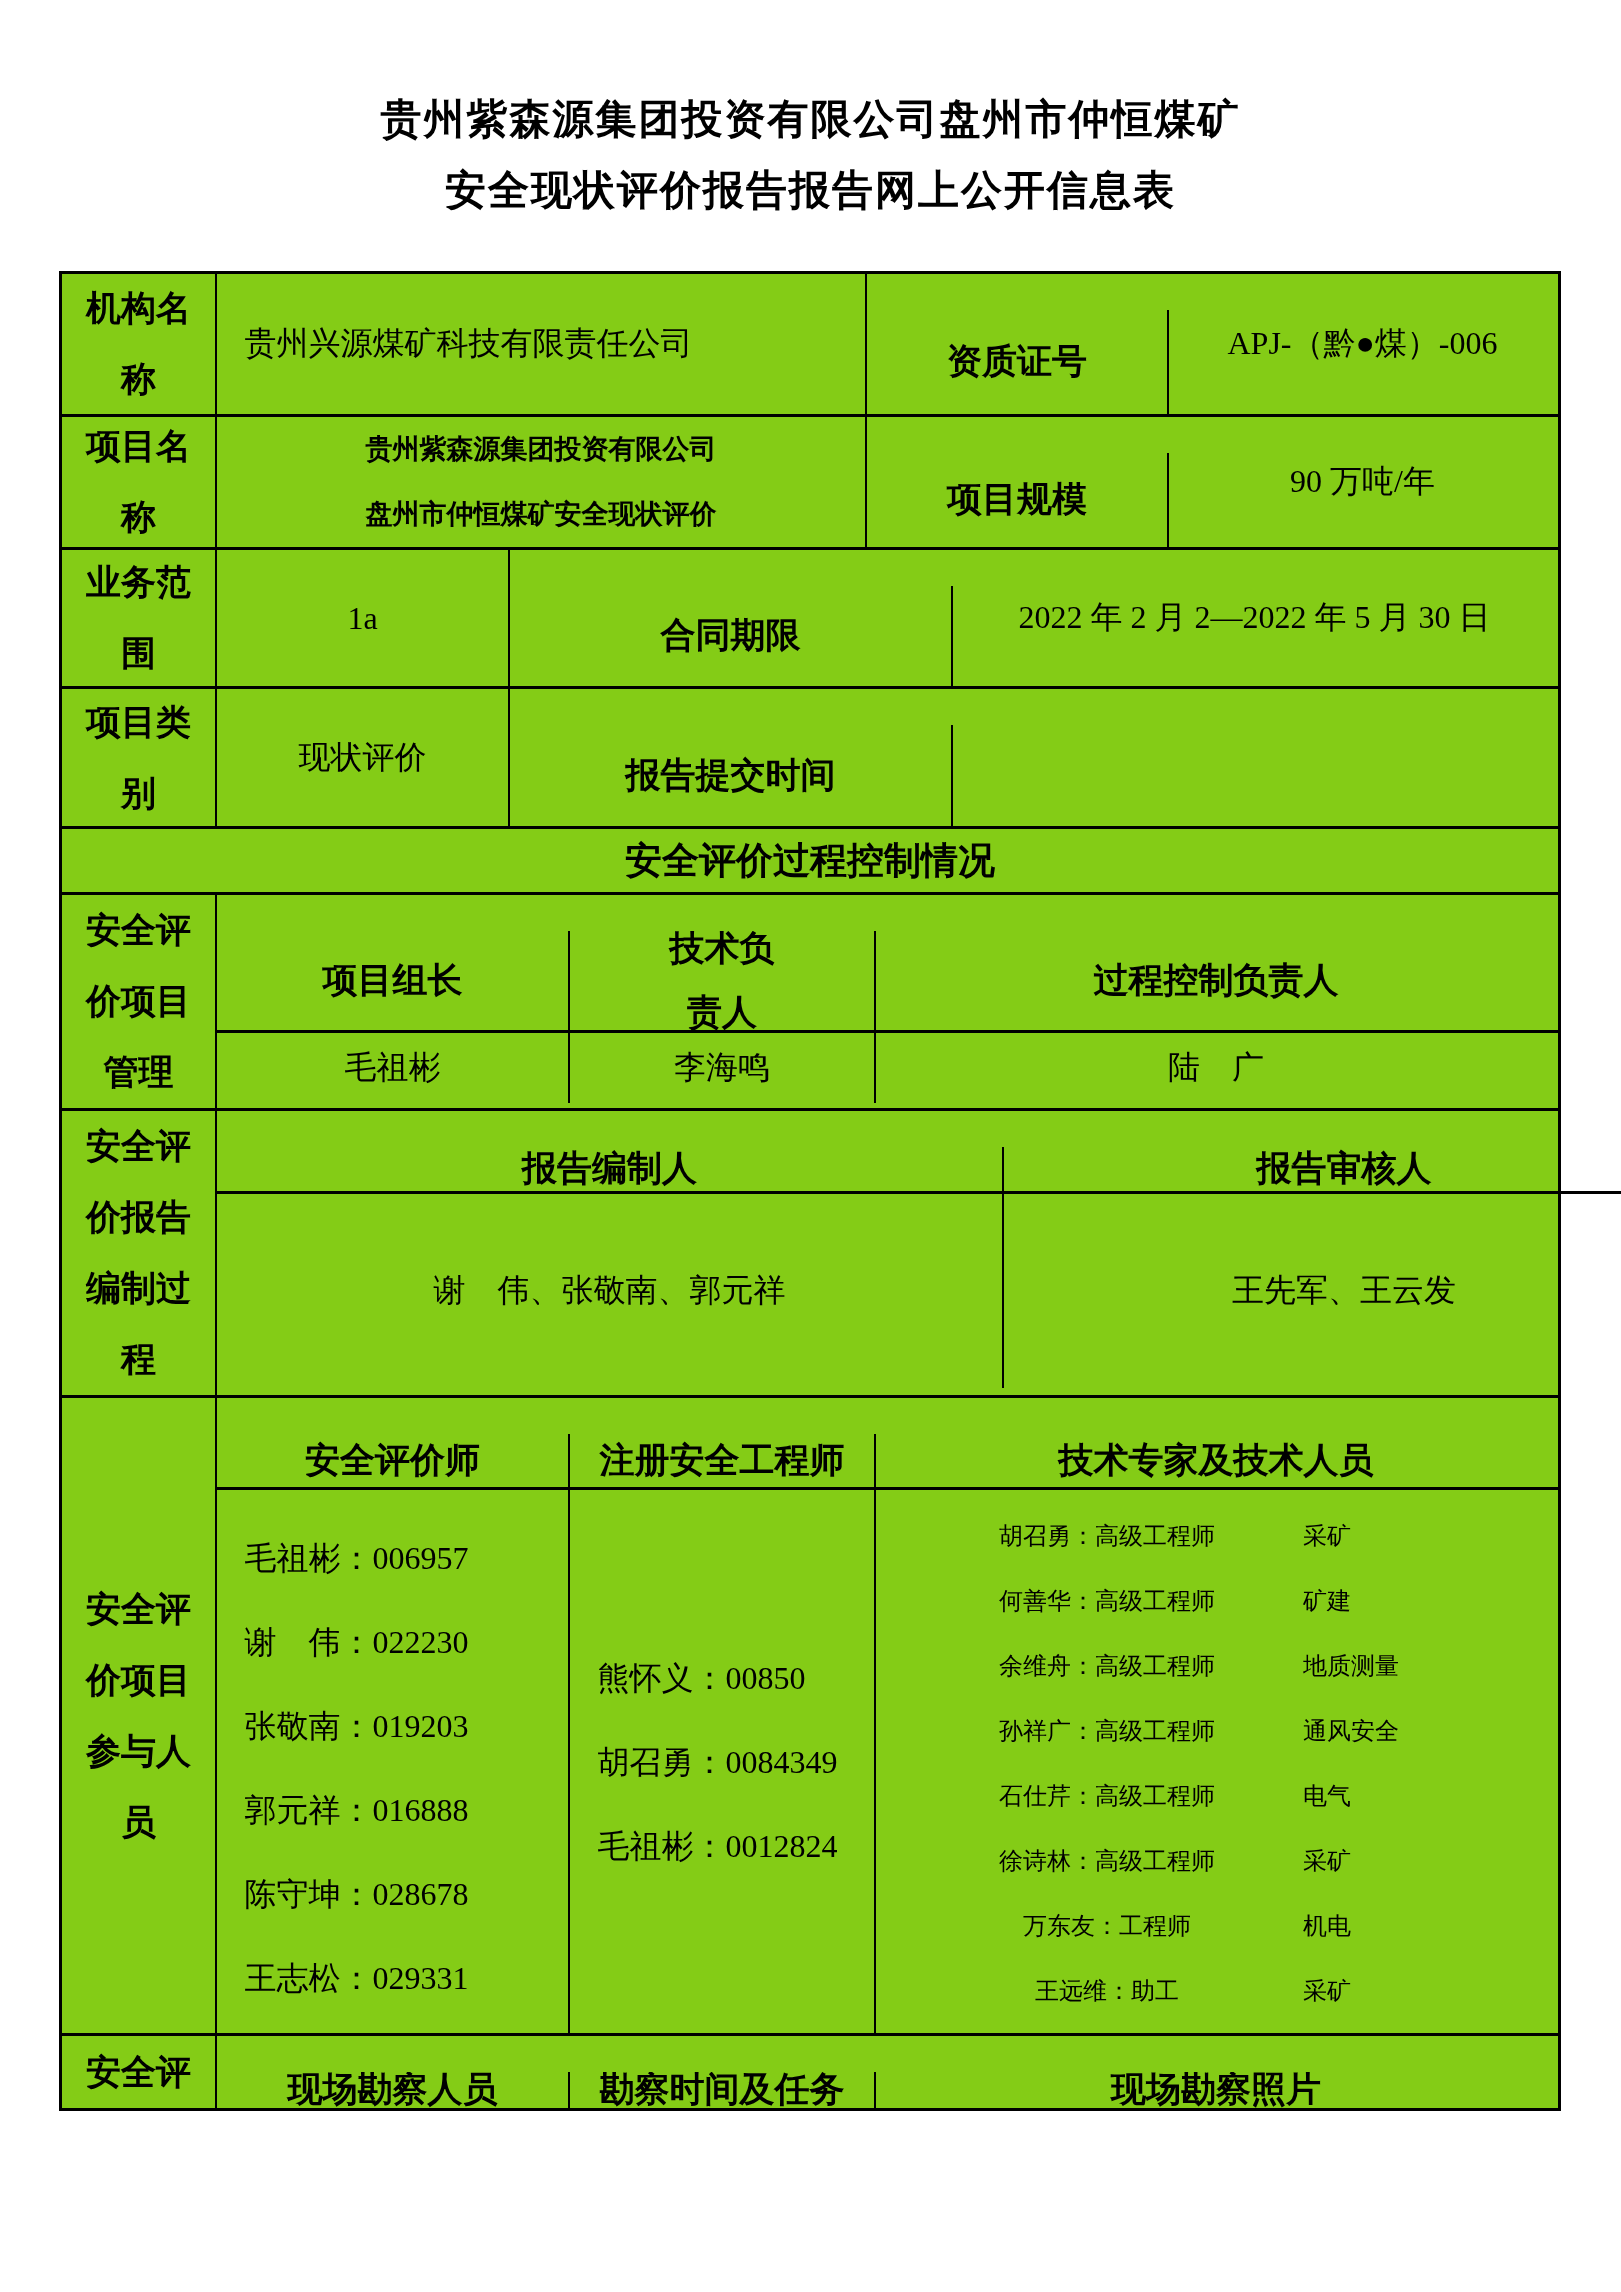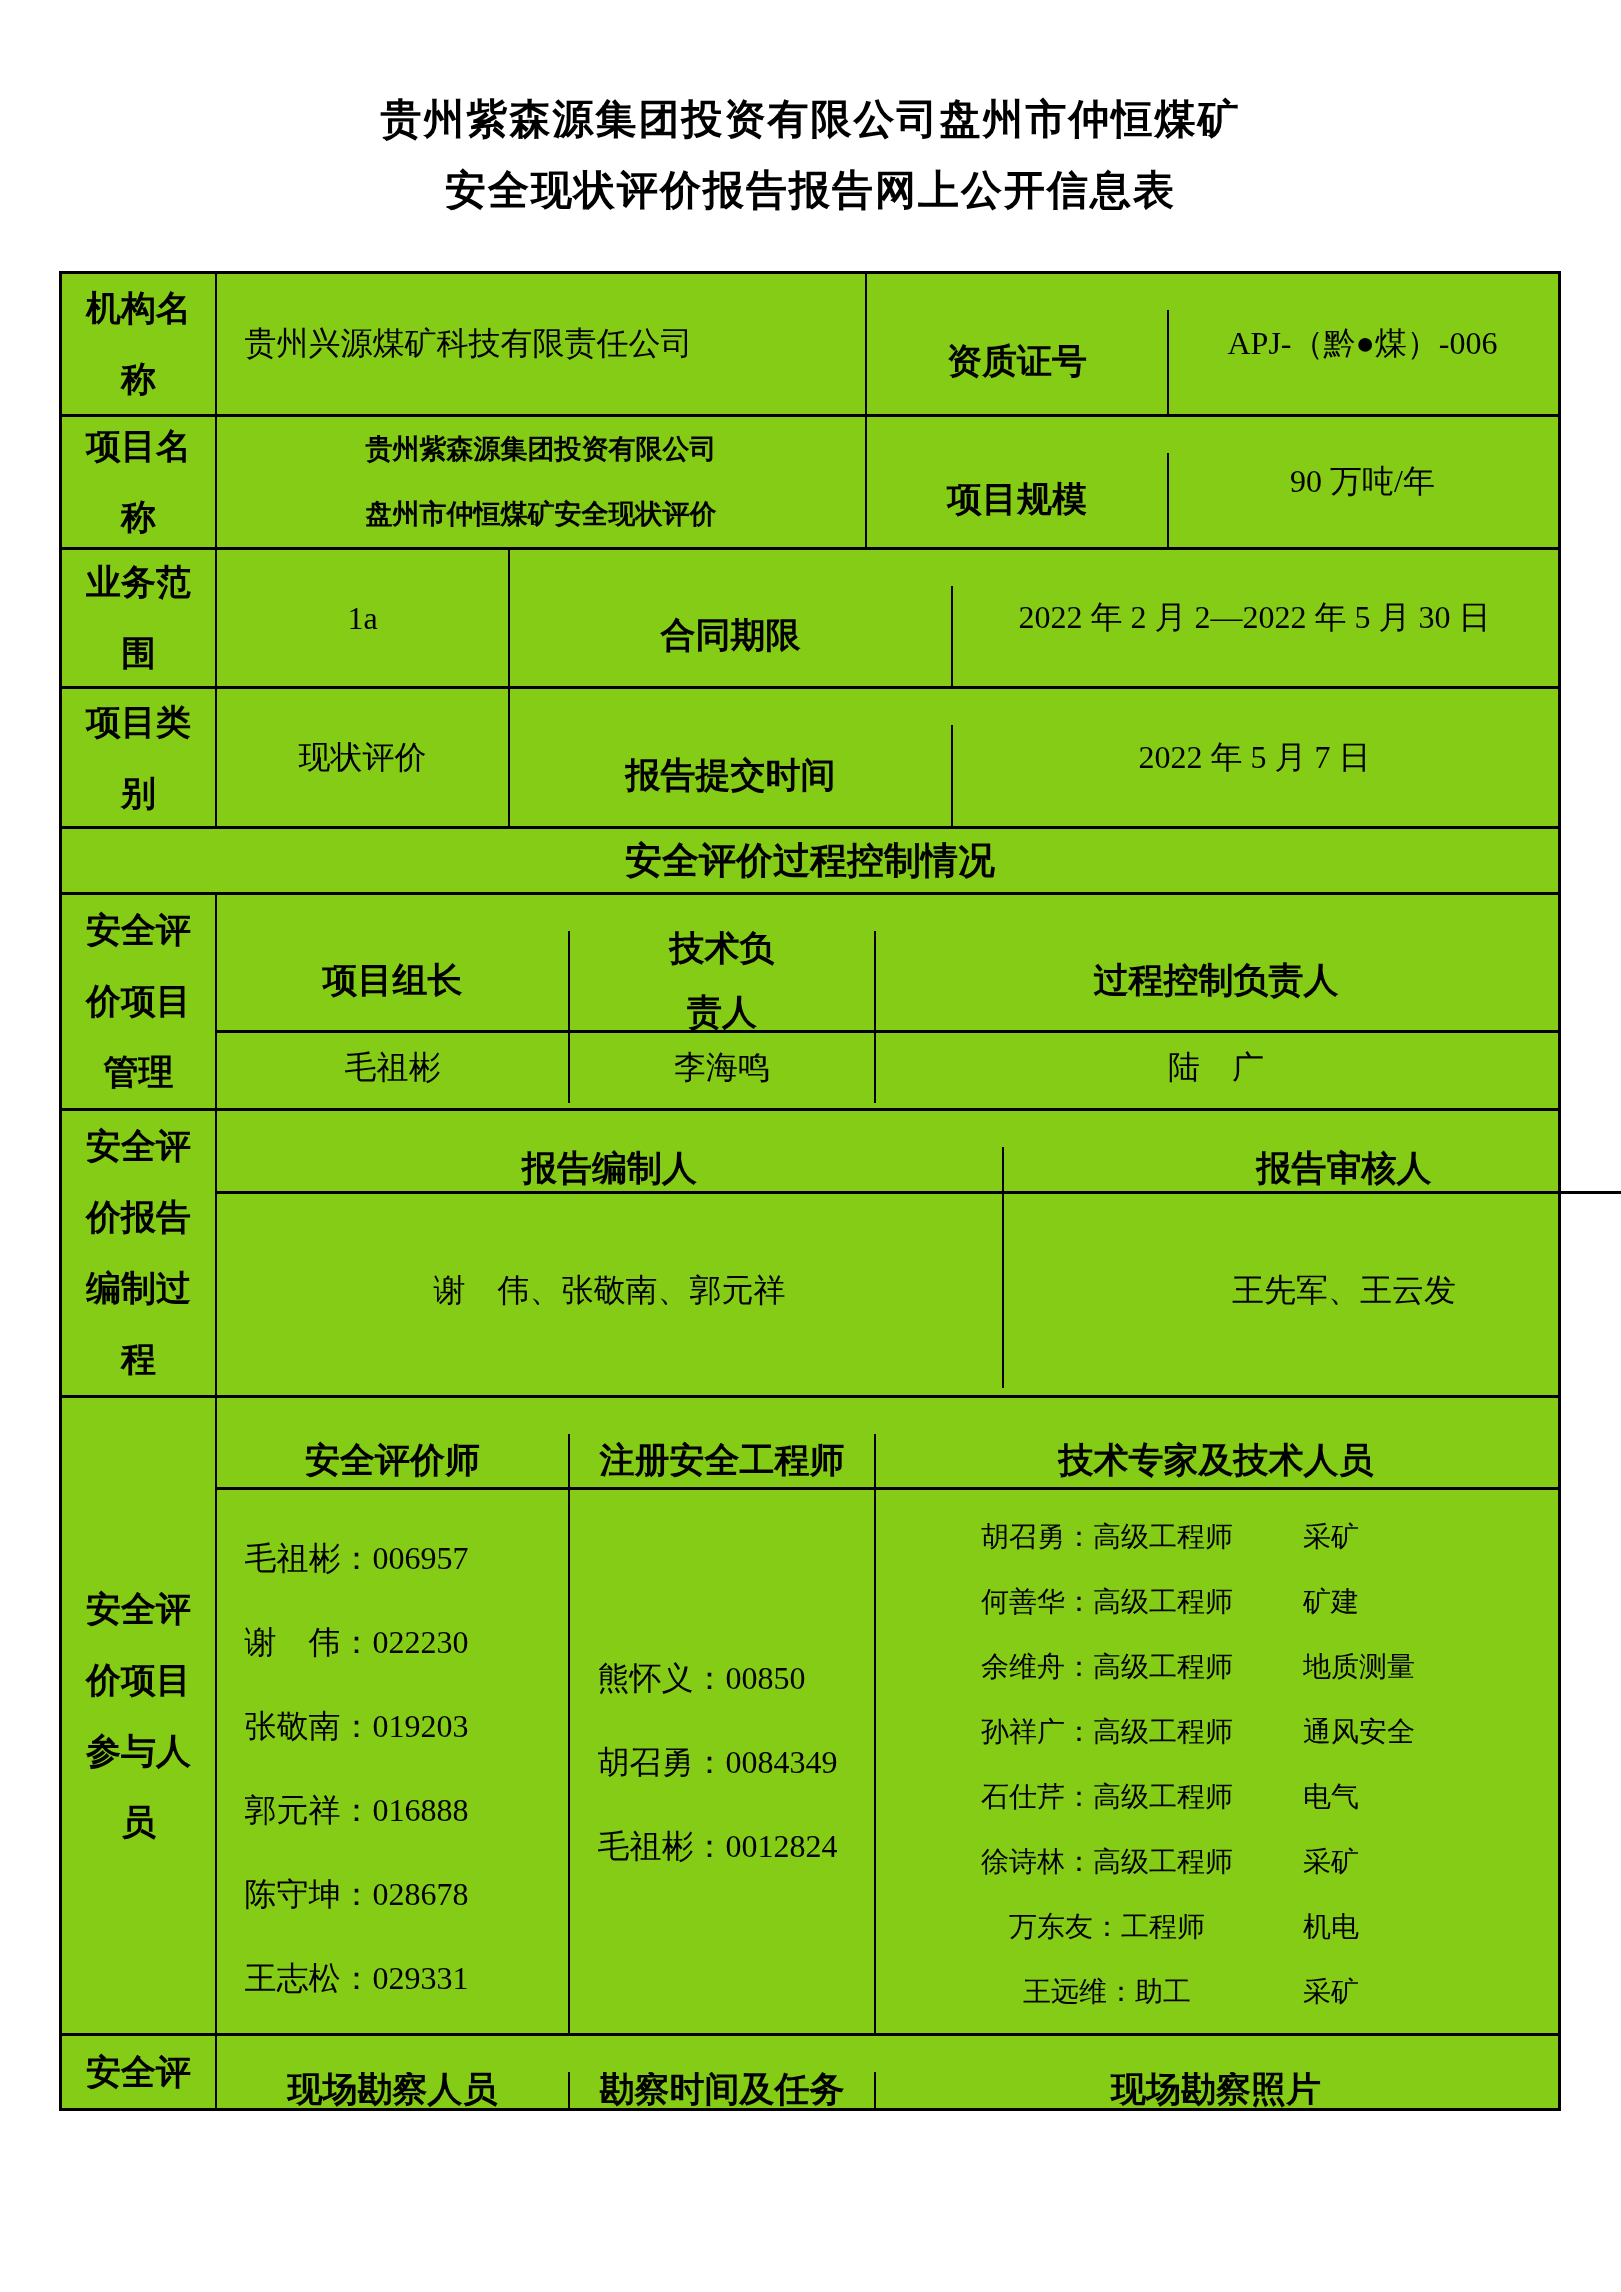--- a/index.html
+++ b/index.html
@@ -61,21 +61,21 @@
   .pad-left { padding-left: 27.4px; }
 
   .evals { align-items: flex-start; flex-direction: column; justify-content: flex-start;
            padding: 25.5px 0 0 27.4px; }
   .evals div { line-height: 84px; font-size: 32px; }
   .engs { align-items: flex-start; flex-direction: column; justify-content: center;
           padding-left: 27.4px; }
   .engs div { line-height: 84px; font-size: 32px; }
   .experts { align-items: flex-start; flex-direction: column; justify-content: flex-start;
              padding: 13.7px 0 0 35px; }
-  .exp-line { display: flex; line-height: 65px; font-size: 28px; }
+  .exp-line { display: flex; line-height: 65px; font-size: 24px; }
   .exp-nt { width: 392px; flex: none; }
 </style>
 </head>
 <body>
 
 <div class="page">
 
   <div class="title">
     <div>贵州紫森源集团投资有限公司盘州市仲恒煤矿</div>
     <div>安全现状评价报告报告网上公开信息表</div>
@@ -110,21 +110,20 @@
       <div class="cell val w2a">1a</div>
       <div class="cell hdr w2b">合同期限</div>
       <div class="cell val w2c endcol">2022 年 2 月 2—2022 年 5 月 30 日</div>
     </div>
 
     <div class="row h-r4">
       <div class="cell label w-label">项目类
 别</div>
       <div class="cell val w2a">现状评价</div>
       <div class="cell hdr w2b">报告提交时间</div>
-      <div class="cell val w2c endcol">2022 年 5 月 7 日</div>
     </div>
 
     <div class="section-title">安全评价过程控制情况</div>
 
     <div class="section">
       <div class="cell label w-label endcol-none" style="border-right:2px solid #000;">安全评
 价项目
 管理</div>
       <div class="sub">
         <div class="subrow h-mgmt-hdr">

